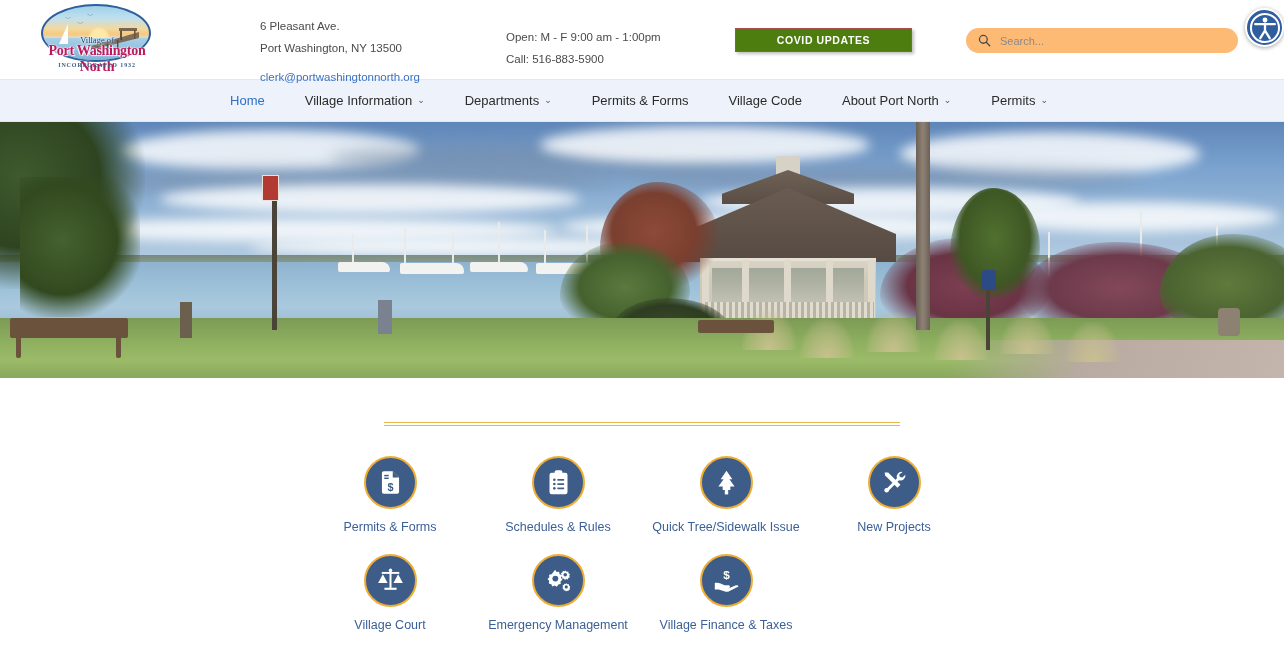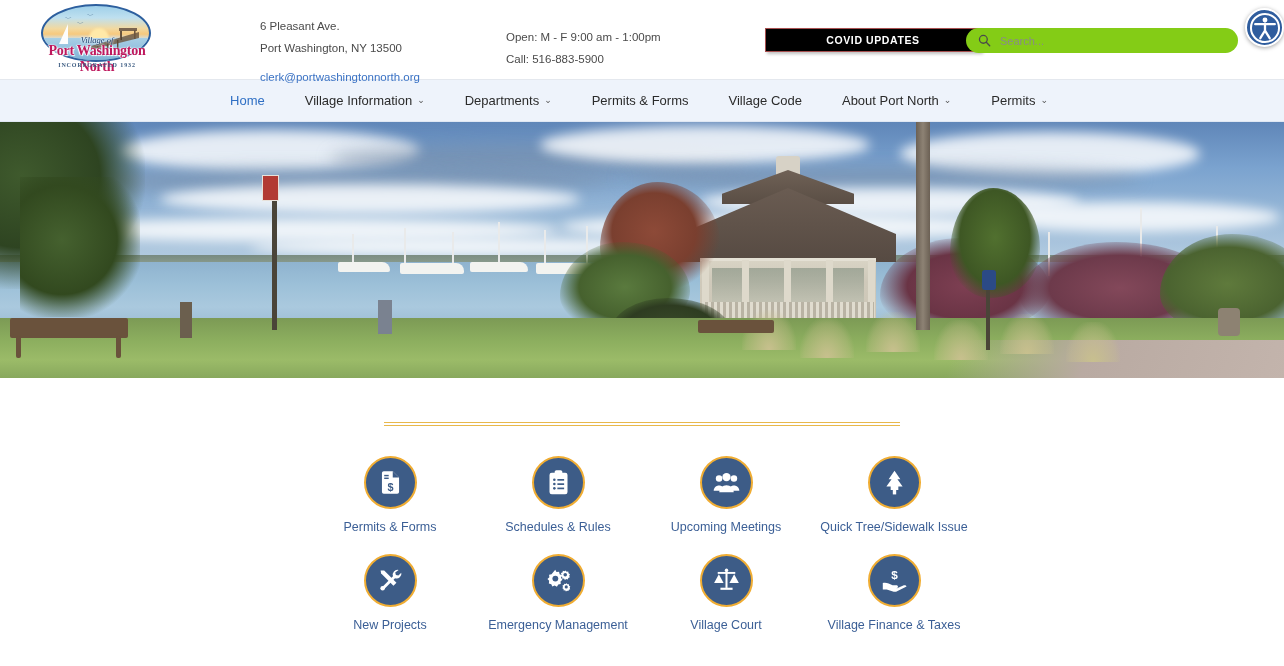--- a/index.html
+++ b/index.html
@@ -47,21 +47,21 @@
   }
   .logo-sail {
     position: absolute; left: 16px; top: 18px;
     width: 0; height: 0;
     border-left: 9px solid transparent;
     border-bottom: 20px solid #fdfdfd;
   }
   .logo-bird { position: absolute; color:#4a6f92; font-size: 7px; }
   .logo-text1 {
     position: absolute; left: 0; top: 33px; width: 128px;
-    text-align: center; font-size: 8.5px; font-style: italic;
+    text-align: center; font-size: 8.5px; 
     font-family: "Liberation Serif", serif; color: #1c3f6e;
     text-shadow: 0 0 2px #fff, 0 0 3px #fff;
   }
   .logo-text2 {
     position: absolute; left: 0; top: 41px; width: 128px;
     text-align: center; font-size: 14px; font-weight: bold;
     font-family: "Liberation Serif", serif; color: #be185d;
     letter-spacing: -0.3px;
     text-shadow: 0 0 2px #fff, 1px 1px 1px #fff, -1px 0 1px #fff;
   }
@@ -73,34 +73,34 @@
   }
 
   .addr-block { position: absolute; left: 260px; top: 15px; line-height: 1.95; }
   .addr-line { font-size: 11.5px; color: #4a4a4a; }
   .addr-link { font-size: 11.5px; color: #3a72c4; text-decoration: none; }
 
   .hours-block { position: absolute; left: 506px; top: 26px; line-height: 1.95; }
   .hours-line { font-size: 11.5px; color: #4a4a4a; }
 
   .covid-btn {
-    position: absolute; left: 765px; top: 28px;
-    width: 216px; height: 24px;
-    background: #000000;
+    position: absolute; left: 735px; top: 28px;
+    width: 177px; height: 24px;
+    background: #4d7c0f;
     border: none;
     box-shadow: inset 0 0 0 1px #a85050, 2px 2px 3px rgba(0,0,0,0.25);
     color: #fff; font-size: 10.5px; font-weight: bold;
     letter-spacing: 0.6px; cursor: pointer;
     display: flex; align-items: center; justify-content: center;
   }
 
   .search-box {
     position: absolute; left: 966px; top: 28px;
     width: 272px; height: 25px;
-    background: #84cc16; border-radius: 13px;
+    background: #fdba74; border-radius: 13px;
     display: flex; align-items: center; padding-left: 12px;
   }
   .search-icon { width: 13px; height: 13px; flex: 0 0 auto; }
   .search-input {
     border: none; outline: none; background: transparent;
     font-size: 11px; color: #555; margin-left: 9px; width: 220px;
     font-family: "Liberation Sans", sans-serif;
   }
   .search-input::placeholder { color: #8a8a8a; }
 
@@ -480,86 +480,73 @@
             <circle cx="8.3" cy="13.4" r="1.15" fill="#3d5c87"></circle>
             <circle cx="8.3" cy="17.2" r="1.15" fill="#3d5c87"></circle>
             <rect x="11" y="8.9" width="6" height="1.5" fill="#3d5c87"></rect>
             <rect x="11" y="12.7" width="6" height="1.5" fill="#3d5c87"></rect>
             <rect x="11" y="16.5" width="6" height="1.5" fill="#3d5c87"></rect>
           </svg>
         </div>
         <div class="ql-label">Schedules &amp; Rules</div>
       </div>
 
-      <div class="ql-cell">
-        <div class="ql-circle">
-          <svg viewBox="0 0 24 24">
-            <circle cx="5.4" cy="8.4" r="2.9"></circle>
-            <path d="M0.6 19.4c0-2.9 2.2-4.8 4.8-4.8s4.8 1.9 4.8 4.8z"></path>
-            <circle cx="18.6" cy="8.4" r="2.9"></circle>
-            <path d="M13.8 19.4c0-2.9 2.2-4.8 4.8-4.8s4.8 1.9 4.8 4.8z"></path>
-            <circle cx="12" cy="7.2" r="3.7"></circle>
-            <path d="M5.6 20.6c0-3.5 2.9-6.1 6.4-6.1s6.4 2.6 6.4 6.1z"></path>
-          </svg>
-        </div>
-        <div class="ql-label">Upcoming Meetings</div>
-      </div>
 
       <div class="ql-cell">
         <div class="ql-circle">
           <svg viewBox="0 0 24 24">
             <path d="M12 1.6 L17.2 9 H14.6 L19.2 15.6 H15.4 L15.4 18.6 H8.6 L8.6 15.6 H4.8 L9.4 9 H6.8 Z"></path>
             <rect x="10.5" y="18.2" width="3" height="4.4"></rect>
           </svg>
         </div>
         <div class="ql-label">Quick Tree/Sidewalk Issue</div>
       </div>
 
       <div class="ql-cell">
         <div class="ql-circle">
           <svg viewBox="0 0 24 24">
             <path d="M3.2 3.2 L6.4 3.0 L17.3 13.9 L14.6 16.6 L3.7 5.7 Z"></path>
             <circle cx="5.0" cy="18.8" r="2.0"></circle>
             <path d="M19.2 2.6a4.3 4.3 0 0 0-5.0 5.6L3.8 18.6l1.8 1.8L16.0 10a4.3 4.3 0 0 0 5.6-5.0l-2.6 2.6-2.2-0.6-0.6-2.2z"></path>
           </svg>
         </div>
         <div class="ql-label">New Projects</div>
+      </div>
+
+      <div class="ql-cell">
+        <div class="ql-circle">
+          <svg viewBox="0 0 24 24">
+            <rect x="11.1" y="3.6" width="1.8" height="15"></rect>
+            <rect x="4.2" y="4.4" width="15.6" height="1.7"></rect>
+            <rect x="6.6" y="18.4" width="10.8" height="1.9"></rect>
+            <path d="M5.2 6.4 L9.4 14.2 H1 Z"></path>
+            <path d="M18.8 6.4 L23 14.2 H14.6 Z"></path>
+            <circle cx="12" cy="2.9" r="1.5"></circle>
+          </svg>
+        </div>
+        <div class="ql-label">Village Court</div>
       </div>
 
       <div class="ql-cell">
         <div class="ql-circle">
           <svg viewBox="0 0 24 24">
             <path d="M9.1 2.4l1.1 2.0 2.3-0.1 0.5 2.2 2.1 0.9-0.9 2.1 1.3 1.9-1.7 1.5 0.2 2.3-2.2 0.4-1.2 2.0-2.0-1.1-2.1 0.9-0.9-2.1-2.2-0.7 0.3-2.3-1.5-1.7 1.7-1.5-0.3-2.3 2.2-0.4z"></path>
             <circle cx="9.2" cy="10.3" r="2.6" fill="#3d5c87"></circle>
             <path d="M18.3 3.1l0.9 1.2 1.5-0.2 0.2 1.5 1.3 0.8-0.7 1.3 0.6 1.4-1.4 0.6-0.4 1.4-1.4-0.4-1.2 0.8-0.8-1.2-1.5 0.1-0.1-1.5-1.3-0.8 0.7-1.3-0.6-1.4 1.4-0.6 0.4-1.4 1.4 0.4z"></path>
             <circle cx="18.0" cy="6.9" r="1.6" fill="#3d5c87"></circle>
             <path d="M19.2 14.4l0.8 1.0 1.3-0.1 0.1 1.3 1.1 0.7-0.6 1.2 0.5 1.2-1.2 0.5-0.4 1.2-1.2-0.3-1.0 0.7-0.7-1.1-1.3 0.1-0.1-1.3-1.1-0.7 0.6-1.1-0.5-1.2 1.2-0.5 0.4-1.2 1.2 0.3z"></path>
             <circle cx="18.9" cy="17.7" r="1.4" fill="#3d5c87"></circle>
           </svg>
         </div>
         <div class="ql-label">Emergency Management</div>
       </div>
 
       <div class="ql-cell">
         <div class="ql-circle">
           <svg viewBox="0 0 24 24">
-            <rect x="11.1" y="3.6" width="1.8" height="15"></rect>
-            <rect x="4.2" y="4.4" width="15.6" height="1.7"></rect>
-            <rect x="6.6" y="18.4" width="10.8" height="1.9"></rect>
-            <path d="M5.2 6.4 L9.4 14.2 H1 Z"></path>
-            <path d="M18.8 6.4 L23 14.2 H14.6 Z"></path>
-            <circle cx="12" cy="2.9" r="1.5"></circle>
-          </svg>
-        </div>
-        <div class="ql-label">Village Court</div>
-      </div>
-
-      <div class="ql-cell">
-        <div class="ql-circle">
-          <svg viewBox="0 0 24 24">
             <text x="12" y="10.6" font-size="10.5" font-weight="bold" text-anchor="middle" fill="#ffffff" font-family="Liberation Sans, sans-serif">$</text>
             <path d="M1.6 14.2c1.8-0.3 3.6-0.2 5.2 0.5l3.5 1.5h3.4c0.8 0 1.4 0.6 1.4 1.3s-0.6 1.3-1.4 1.3H9.3
                      l5.0 0.1 6.0-2.6c1.0-0.4 2.1 0.1 2.4 1.0l-8.4 4.3c-0.9 0.5-2.0 0.6-3.0 0.3l-6.2-1.8H1.6z"></path>
           </svg>
         </div>
         <div class="ql-label">Village Finance &amp; Taxes</div>
       </div>
 
     </div>
   </section>

